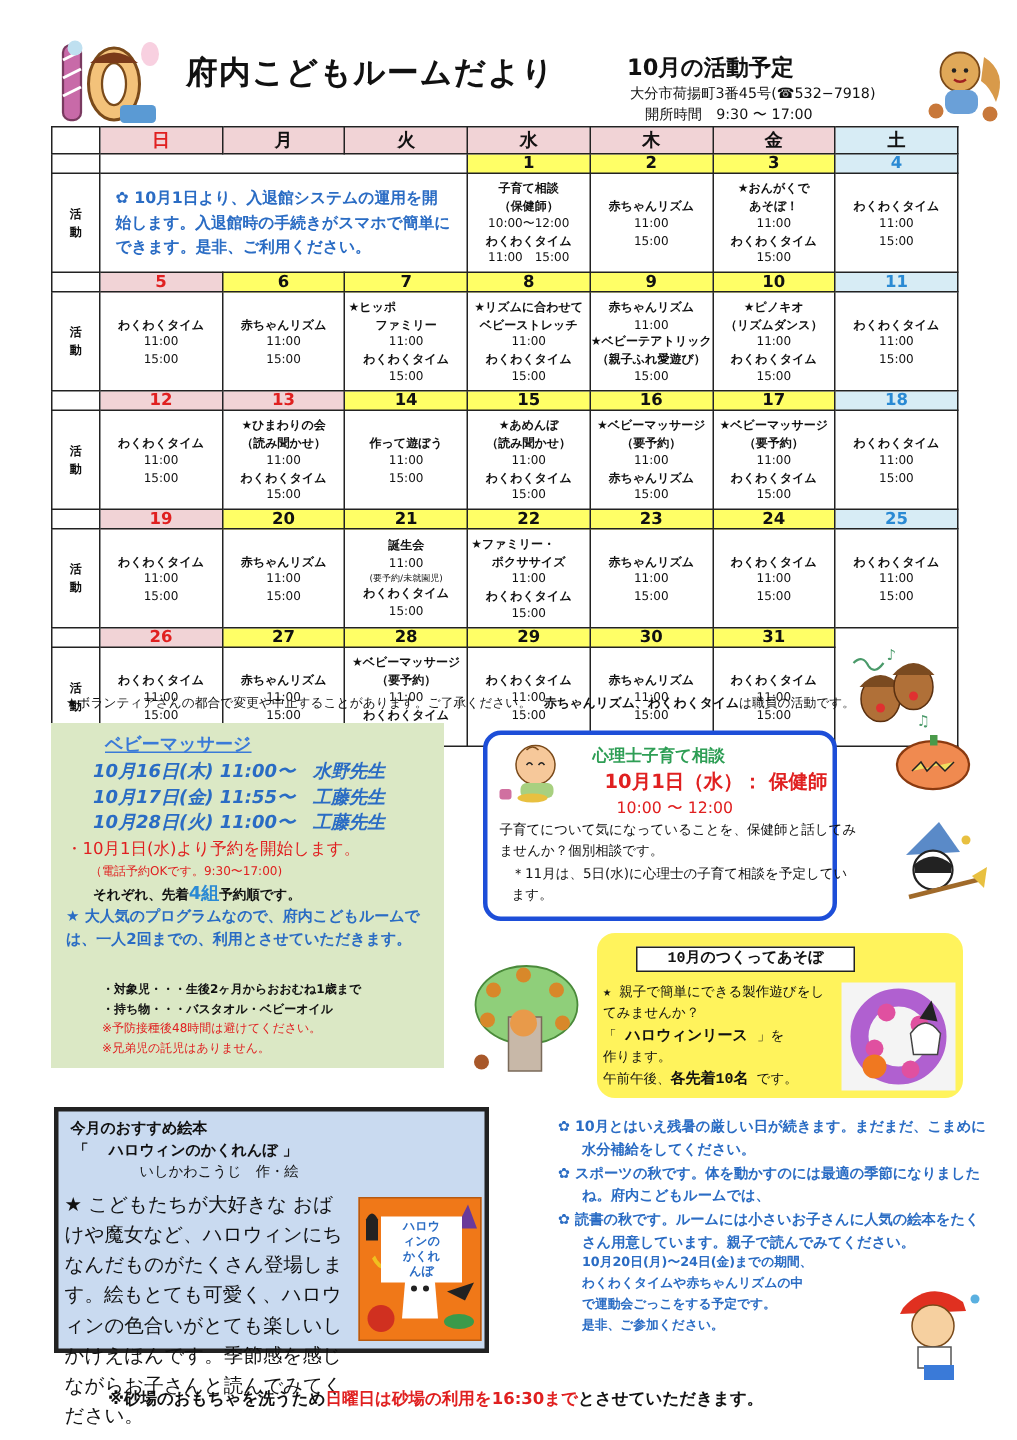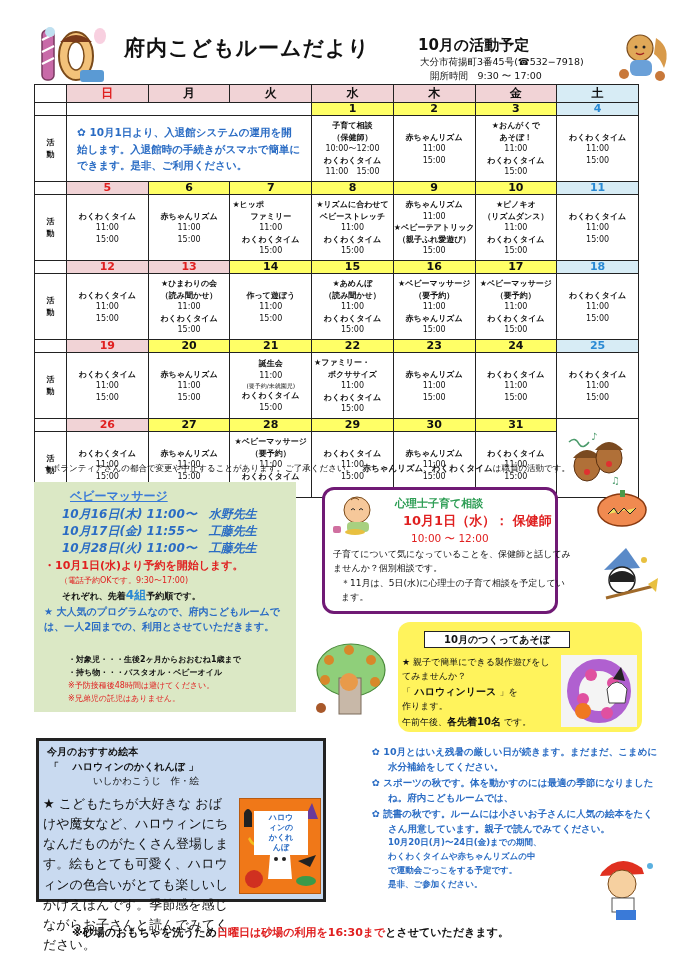--- a/index.html
+++ b/index.html
@@ -32,39 +32,39 @@
   .lft { text-align: left; display: block; padding-left: 2px; }
   td.notice { text-align: left !important; color: #2a6cc4; font-size: 10.5px !important; font-weight: bold; padding: 0 10px !important; line-height: 1.55 !important; }
 
   .footnote { left: 44px; top: 463px; font-size: 8.5px; }
   .footnote b { font-weight: bold; }
 
   
   .massage { left: 34px; top: 482px; width: 262px; height: 230px; background: #dbe8c5; }
   .massage .h { position: absolute; left: 36px; top: 6px; color: #3a7ad8; font-size: 12px; font-weight: bold; text-decoration: underline; }
   .massage .ln { position: absolute; left: 28px; color: #2a6cc4; font-size: 12px; font-weight: bold; font-style: italic; }
-  .massage .red { position: absolute; left: 10px; color: #e02020; font-size: 11px; font-weight: bold; }
+  .massage .red { position: absolute; left: 10px; color: #e02020; font-size: 11px; font-weight: normal; }
   .massage .red-s { position: absolute; left: 26px; color: #e02020; font-size: 8px; }
   .massage .blk { position: absolute; left: 28px; font-size: 9px; font-weight: bold; }
   .massage .blk .n { color: #2a8ad4; font-size: 12px; }
   .massage .blue { position: absolute; left: 10px; color: #2a6cc4; font-size: 10px; font-weight: bold; line-height: 1.5; width: 245px; }
   .massage .item { position: absolute; left: 34px; font-size: 8px; font-weight: bold; }
   .massage .warn { position: absolute; left: 34px; font-size: 8px; color: #e02020; }
 
   
-  .counsel { left: 322px; top: 487px; width: 236px; height: 127px; border: 3px solid #701a75; border-radius: 12px; background: #fff; }
+  .counsel { left: 322px; top: 487px; width: 236px; height: 127px; border: 3px solid #1d4ed8; border-radius: 12px; background: #fff; }
   .counsel .baby { position: absolute; left: 6px; top: 4px; width: 50px; height: 44px; }
   .counsel .t1 { position: absolute; left: 70px; top: 6px; color: #2e9e55; font-size: 11px; font-weight: bold; }
   .counsel .t2 { position: absolute; left: 78px; top: 22px; color: #e02020; font-size: 13px; font-weight: bold; }
   .counsel .t3 { position: absolute; left: 86px; top: 42px; color: #e02020; font-size: 10.5px; }
   .counsel .body { position: absolute; left: 8px; top: 58px; font-size: 9px; line-height: 1.55; width: 240px; }
   .counsel .note { position: absolute; left: 16px; top: 87px; font-size: 9px; line-height: 1.55; width: 230px; }
 
   
-  .tsukuri { left: 398px; top: 622px; width: 244px; height: 110px; background: #fff35c; border-radius: 12px; }
+  .tsukuri { left: 398px; top: 622px; width: 244px; height: 110px; background: #fff35c; border-radius: 12px; font-family: Liberation Mono, monospace; }
   .tsukuri .hd { position: absolute; left: 26px; top: 9px; width: 146px; height: 17px; background: #fff; border: 1px solid #222; font-size: 10px; font-weight: bold; text-align: center; line-height: 15px; }
   .tsukuri .bd { position: absolute; left: 4px; top: 34px; font-size: 9px; line-height: 1.55; width: 150px; }
   .tsukuri .bd b { font-weight: bold; font-size: 10px; margin-top: 11px; }
   .wreath { position: absolute; left: 163px; top: 33px; width: 76px; height: 72px; background: #f4f4f4; }
 
   
   .book { left: 36px; top: 738px; width: 290px; height: 164px; background: #c9daf0; border: 3px solid #222; }
   .book .b1 { position: absolute; left: 8px; top: 4px; font-size: 10px; font-weight: bold; }
   .book .b2 { position: absolute; left: 10px; top: 19px; font-size: 10px; font-weight: bold; }
   .book .b3 { position: absolute; left: 54px; top: 34px; font-size: 9.5px; }

